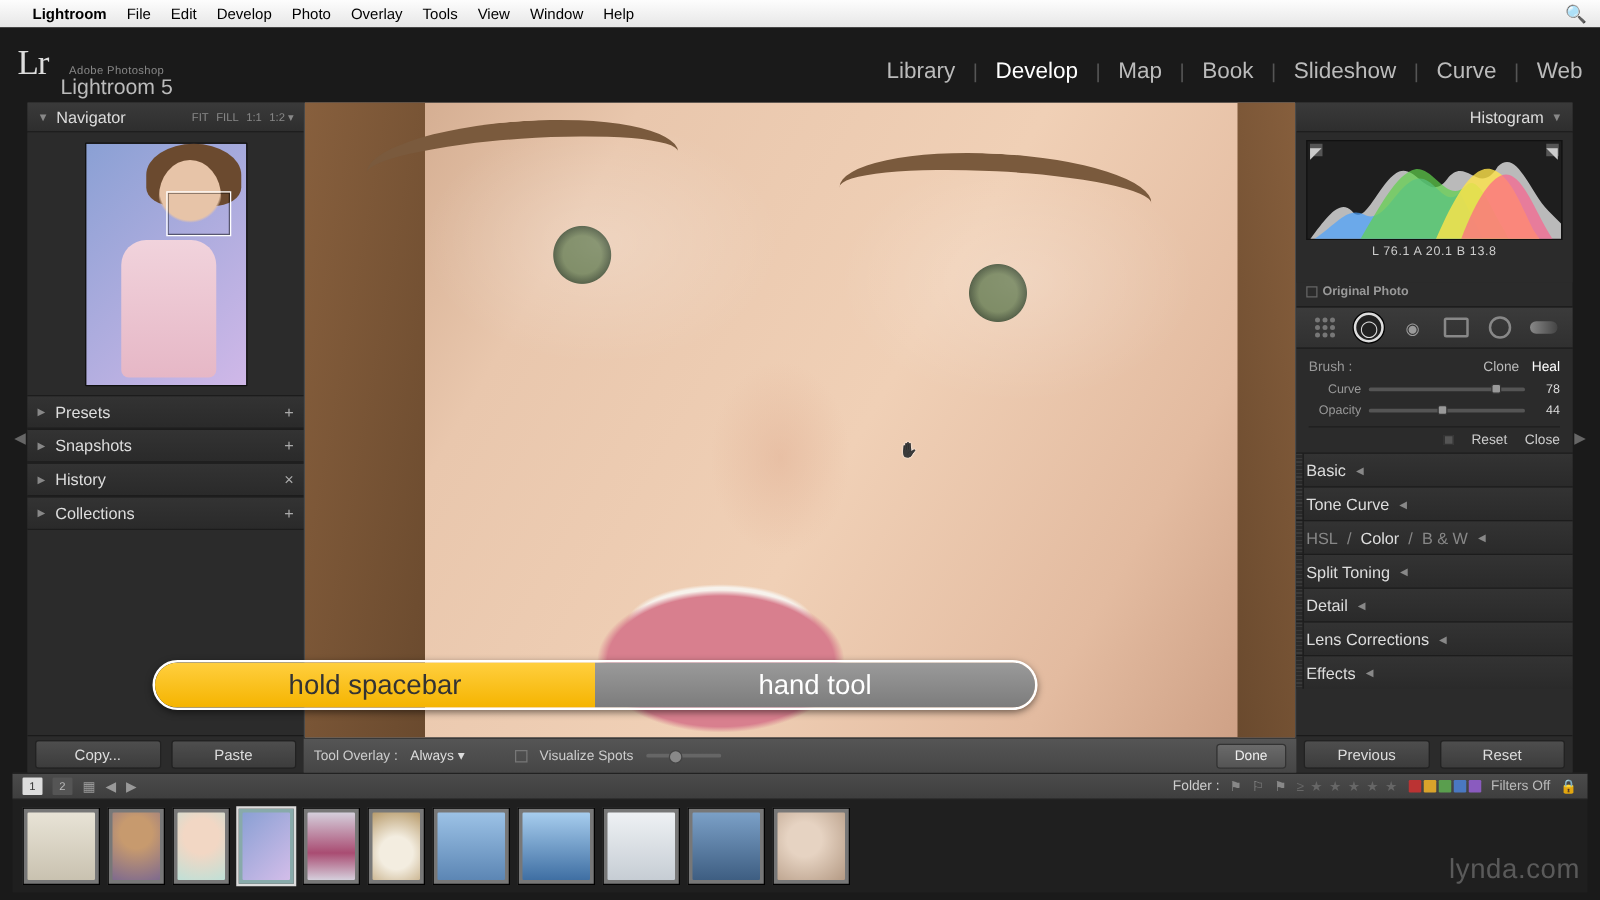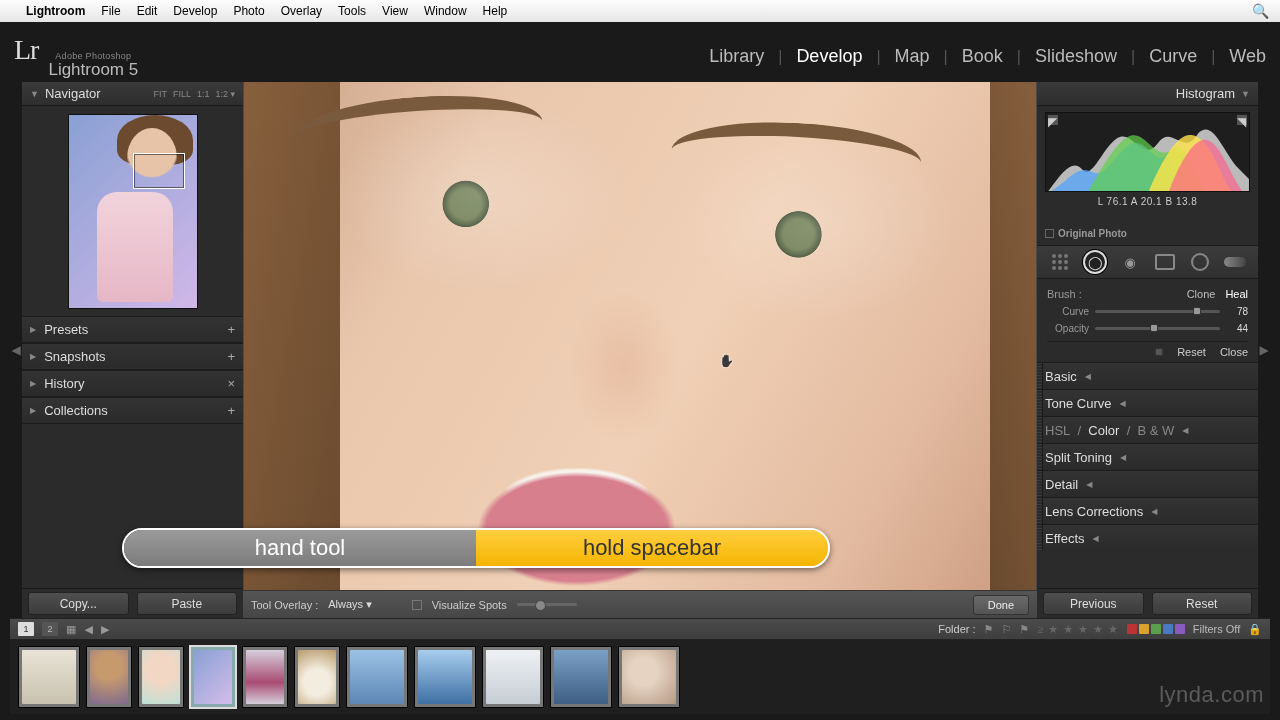--- a/index.html
+++ b/index.html
@@ -470,17 +470,17 @@
     <div class="film-thumb">
         <div class="inner" style="background:linear-gradient(#7ba0c7,#3e5e82)"></div>
       </div>
     <div class="film-thumb">
         <div class="inner" style="background:radial-gradient(circle at 40% 40%,#e6d3c2 30%,#b49a84)"></div>
       </div>
   </div>
 </div>
 
 <div class="tip-pill">
+  <div class="half r">hold spacebar</div>
   <div class="half l">hand tool</div>
-  <div class="half r">hold spacebar</div>
 </div>
 
 <div class="watermark">lynda.com</div>
 
 </body></html>

